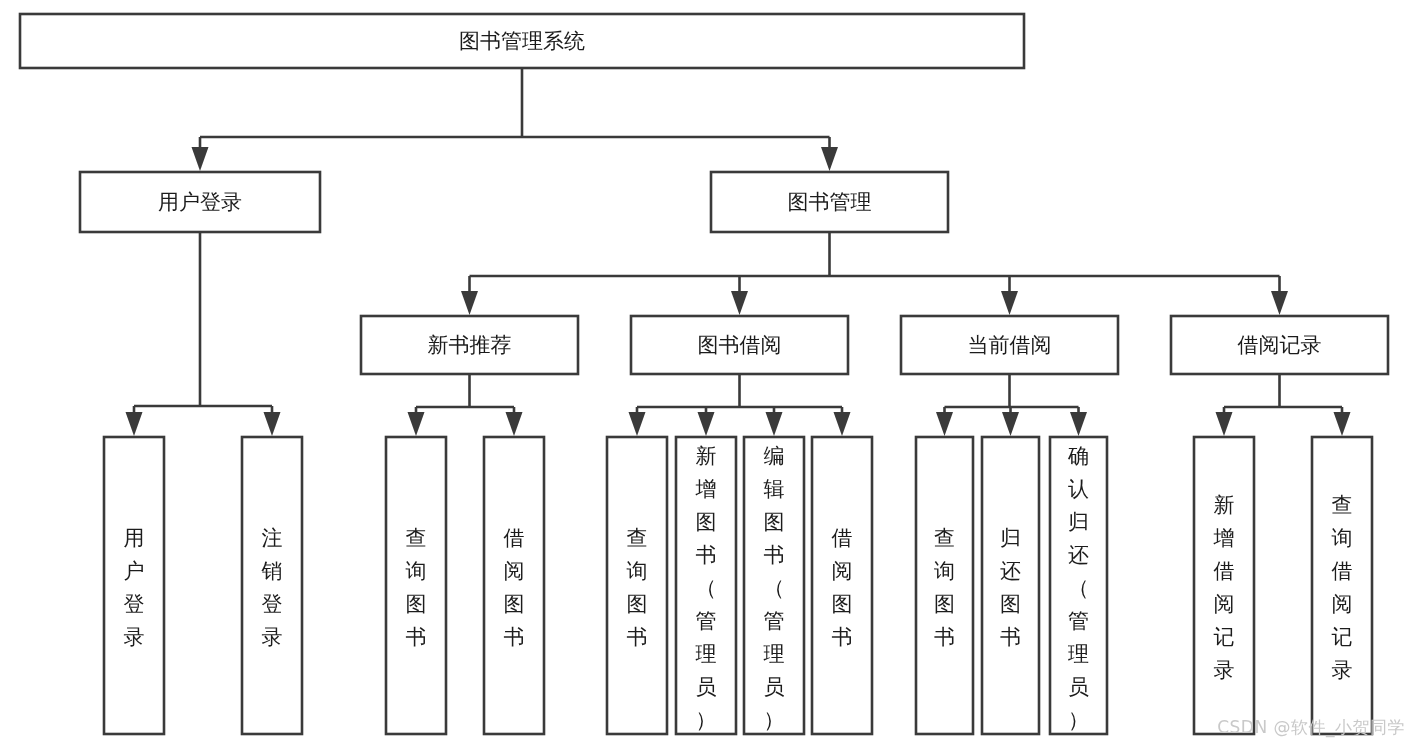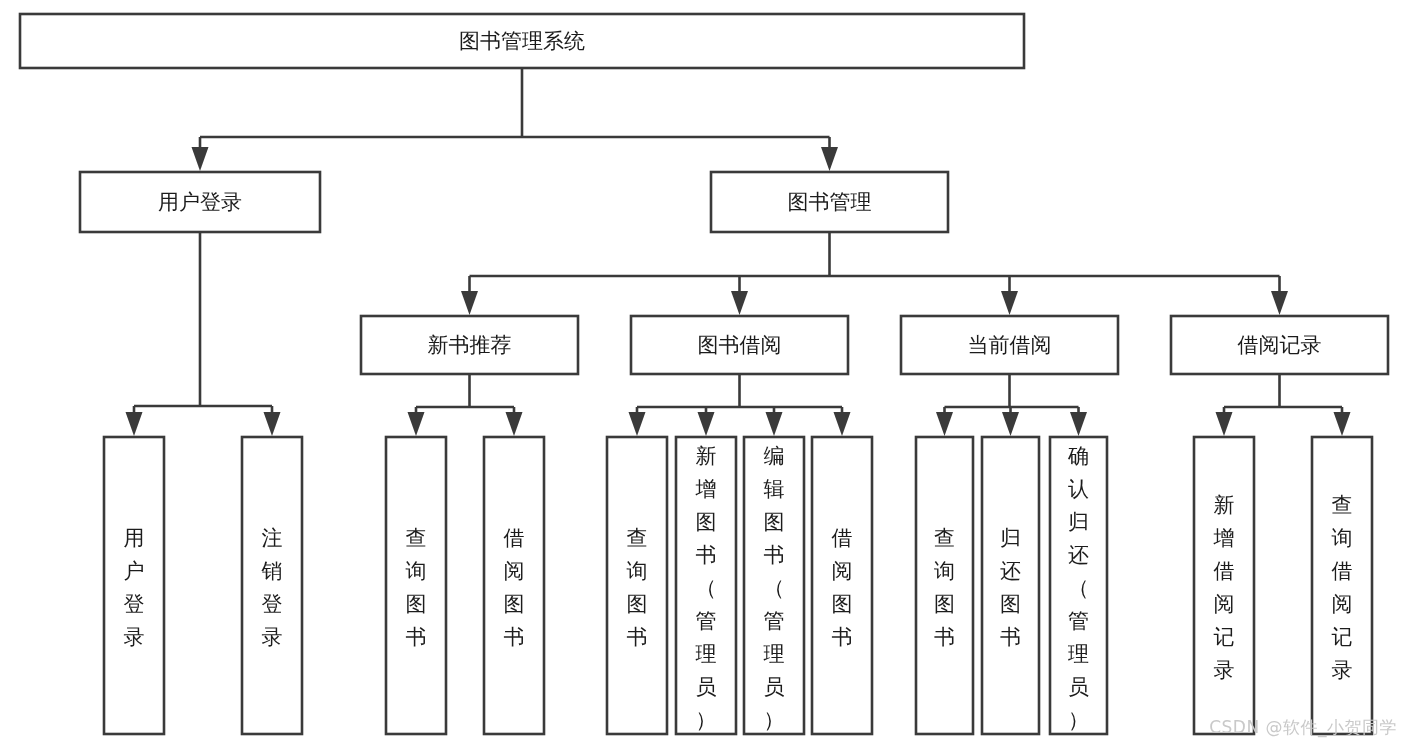--- a/index.html
+++ b/index.html
@@ -43,21 +43,21 @@
     dominant-baseline: middle;
   }
   .node-label-vert {
     fill: #1c1c1c;
     font-family: "DejaVu Sans", "Liberation Sans", sans-serif;
     font-size: 21px;
     text-anchor: middle;
   }
   .watermark {
     position: absolute;
-    right: 8px;
+    right: 0;
     bottom: 8px;
     color: #c9c9c9;
     font-size: 17px;
     font-family: "DejaVu Sans", "Liberation Sans", sans-serif;
     letter-spacing: 0.5px;
     white-space: nowrap;
     pointer-events: none;
   }
 </style>
 </head>

